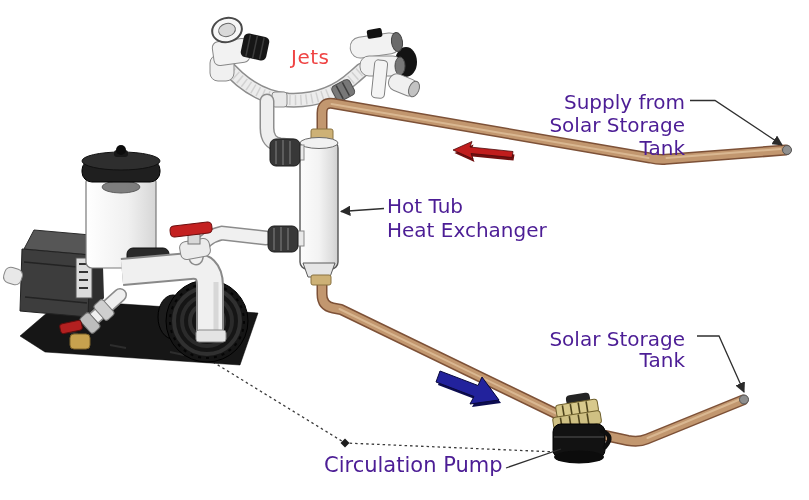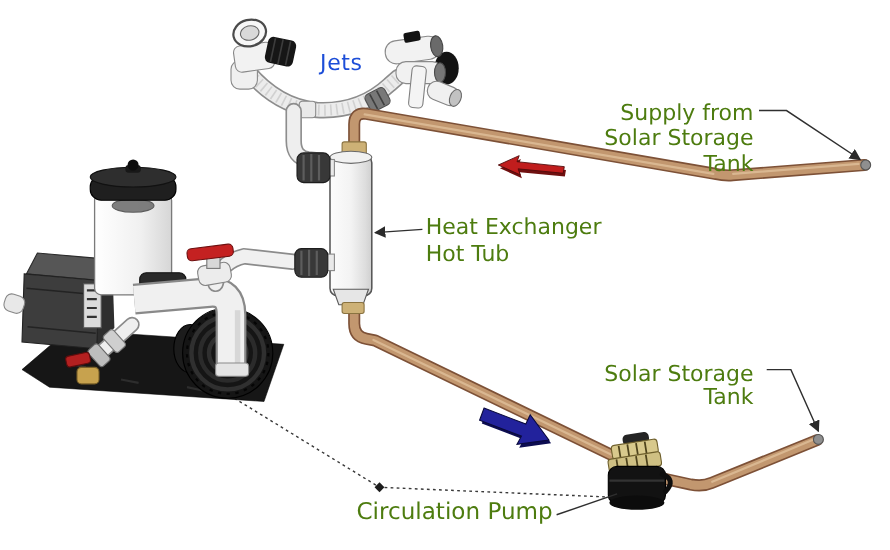--- a/index.html
+++ b/index.html
@@ -1,20 +1,20 @@
 <!DOCTYPE html>
 <html><head>
 <meta charset="utf-8">
 <style>
   html,body{margin:0;padding:0;background:#fff;}
   .stage{position:relative;width:809px;height:500px;background:#fff;overflow:hidden;
          font-family:"DejaVu Sans",sans-serif;}
   .stage svg{position:absolute;left:0;top:0;}
-  .lbl{position:absolute;color:#4d7c0f;white-space:nowrap;}
-  .lbl-jets{left:291px;top:45px;font-size:20px;color:#1d4ed8;letter-spacing:.5px;}
+  .lbl{position:absolute;color:#4c1d95;white-space:nowrap;}
+  .lbl-jets{left:291px;top:45px;font-size:20px;color:#ef4444;letter-spacing:.5px;}
   .lbl-supply{left:500px;top:91px;width:185px;text-align:right;font-size:20px;line-height:23px;}
   .lbl-hx{left:387px;top:194px;font-size:20px;line-height:24px;}
   .lbl-return{left:500px;top:329px;width:185px;text-align:right;font-size:20px;line-height:21px;}
   .lbl-circ{left:324px;top:453px;font-size:21px;}
 </style>
 </head>
 <body>
 
 <div class="stage">
 
@@ -208,22 +208,22 @@
 
 <div class="lbl lbl-jets">Jets</div>
 
 <div class="lbl lbl-supply">
   <div>Supply from</div>
   <div>Solar Storage</div>
   <div>Tank</div>
 </div>
 
 <div class="lbl lbl-hx">
+  <div>Hot Tub</div>
   <div>Heat Exchanger</div>
-  <div>Hot Tub</div>
 </div>
 
 <div class="lbl lbl-return">
   <div>Solar Storage</div>
   <div>Tank</div>
 </div>
 
 <div class="lbl lbl-circ">Circulation Pump</div>
 
 </div>

